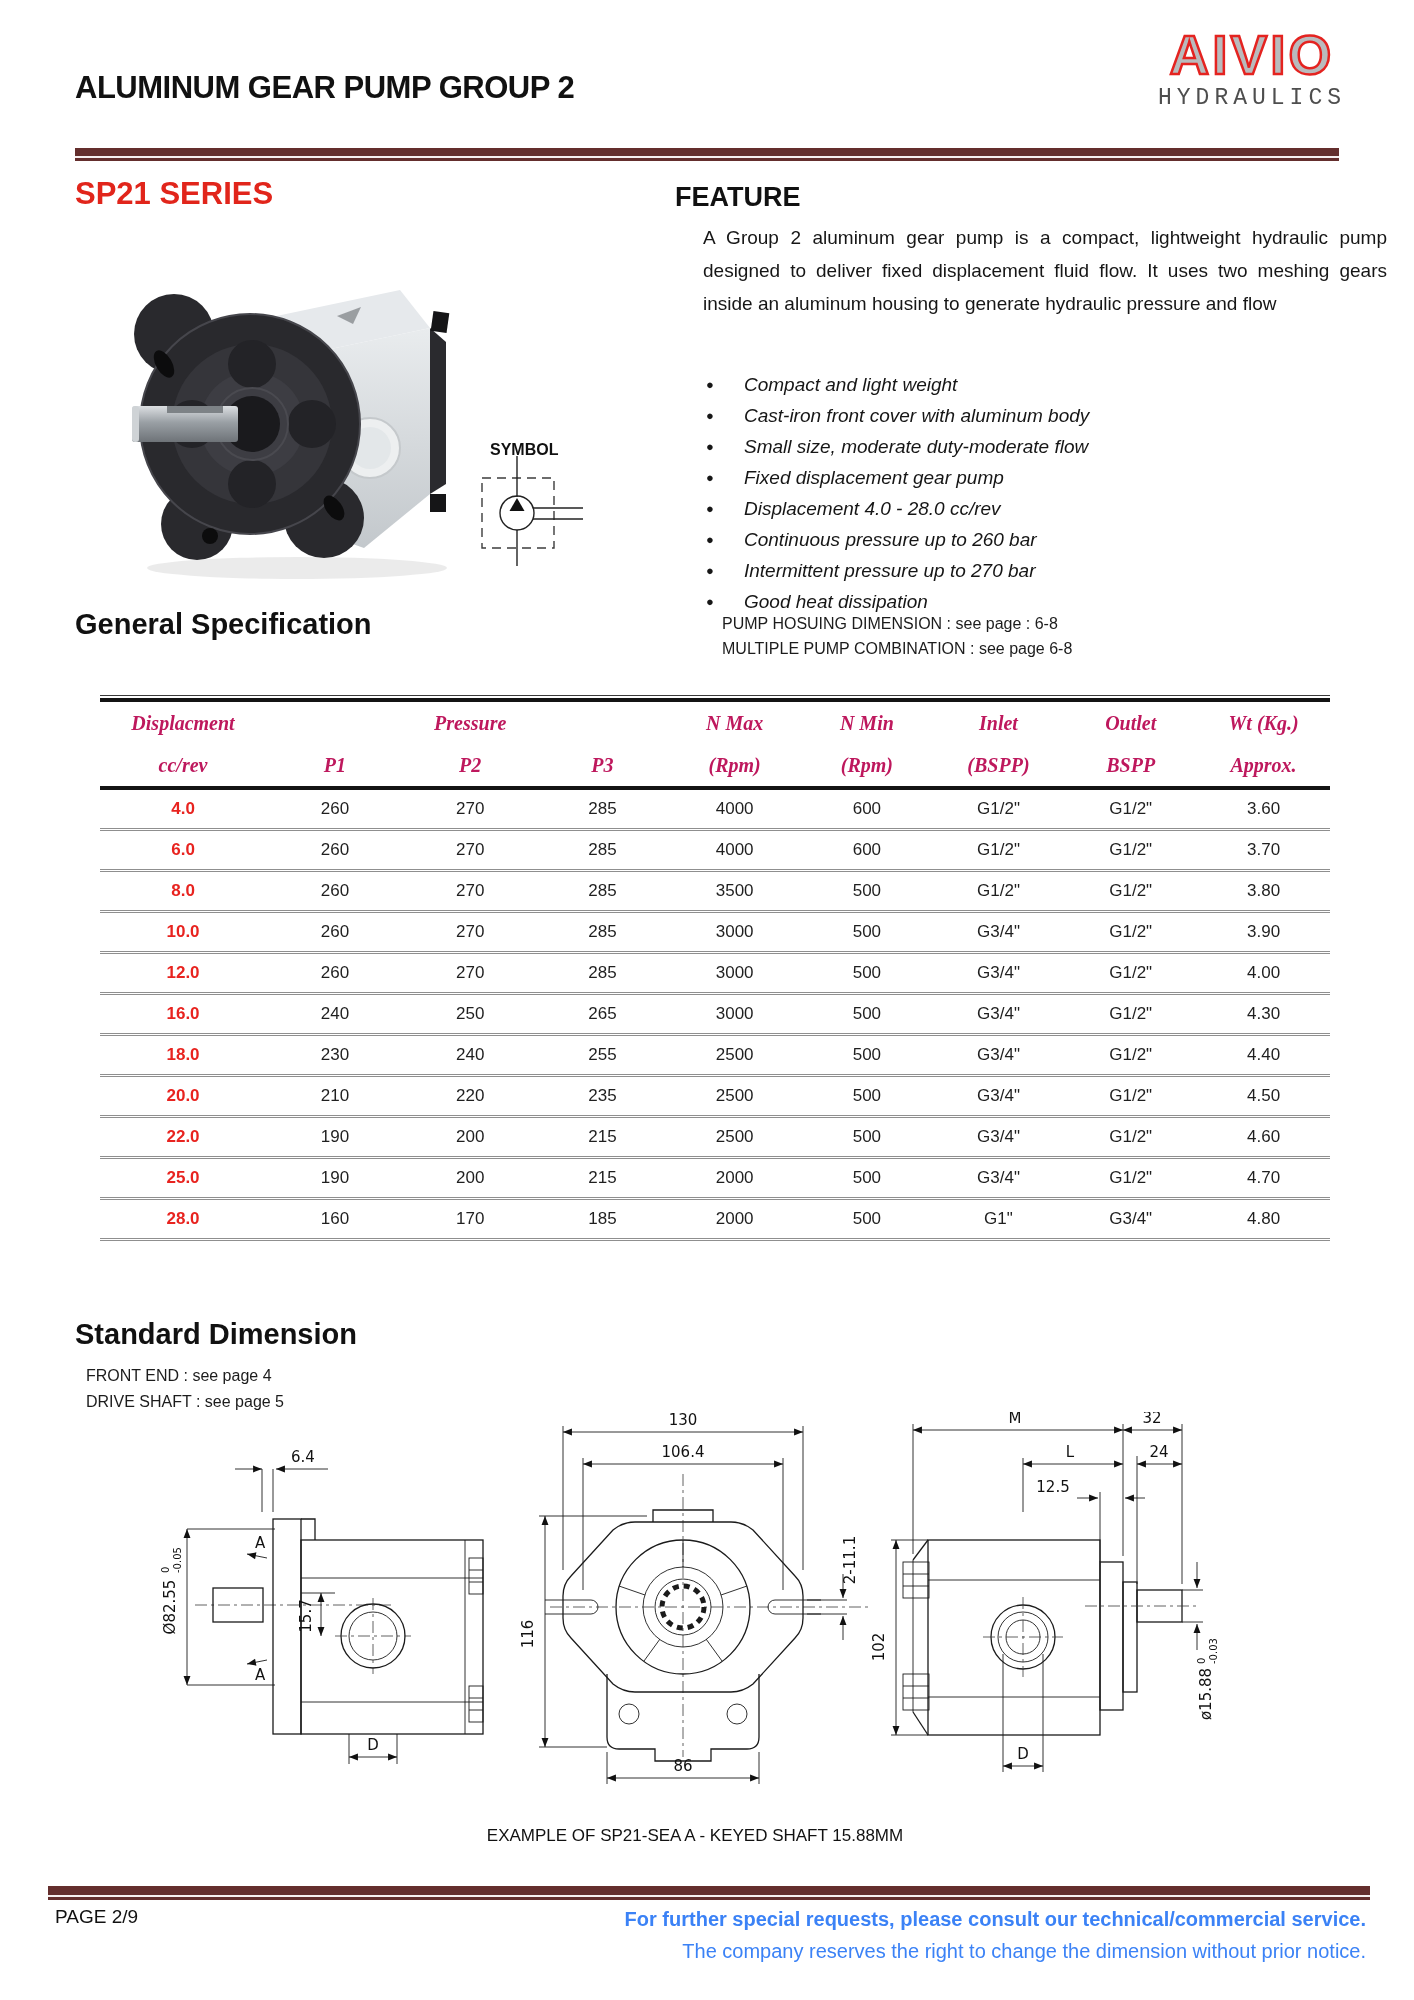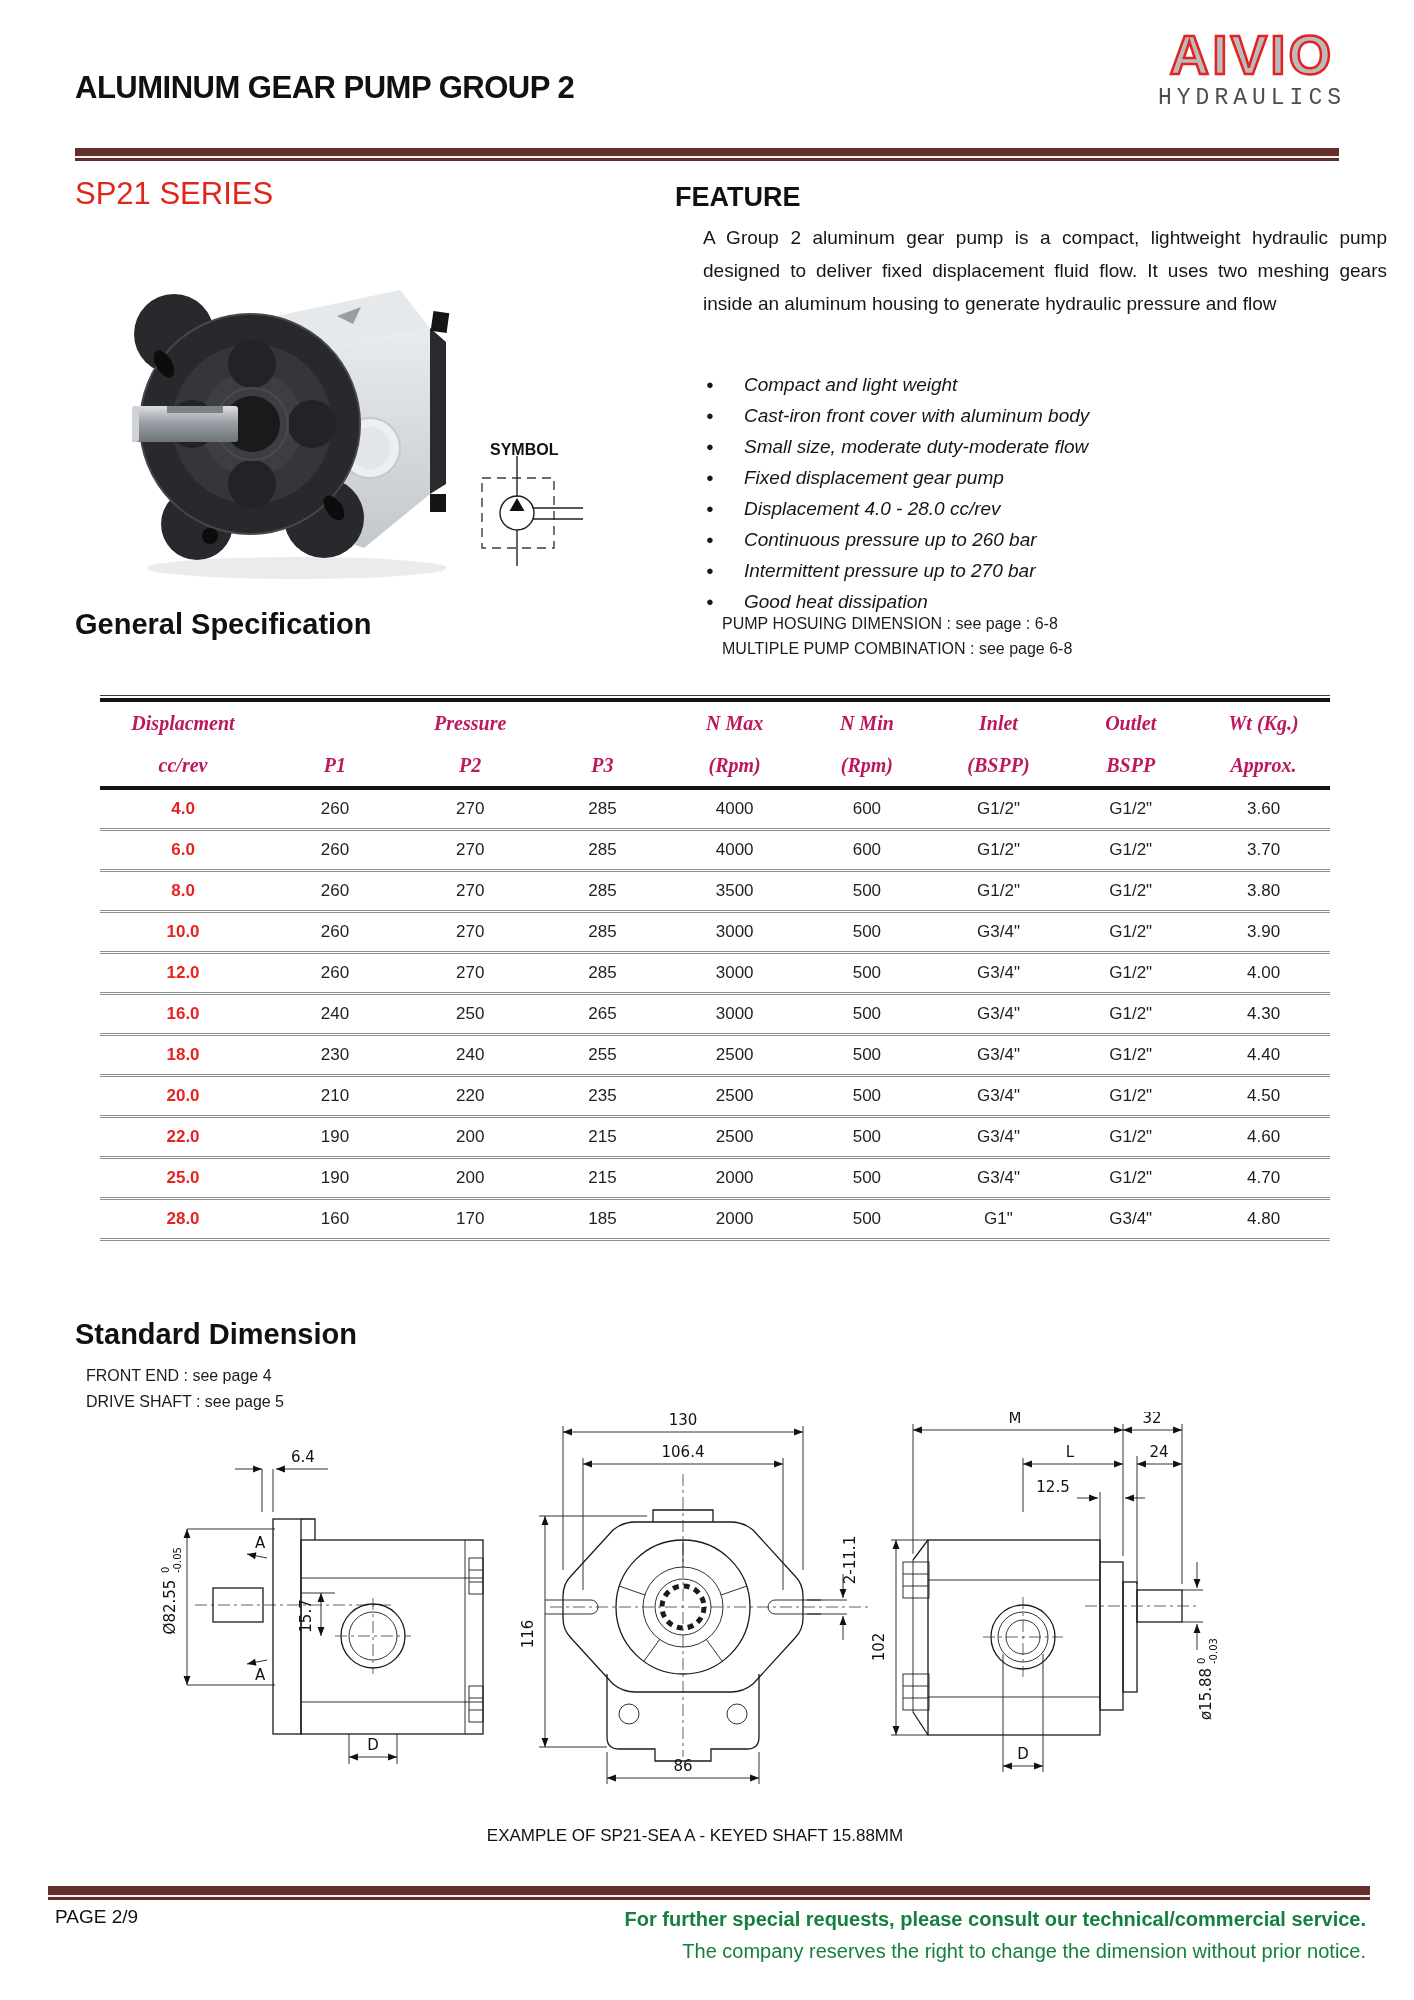--- a/index.html
+++ b/index.html
@@ -10,21 +10,21 @@
   
   .doc-title{left:75px;top:70px;font-size:31px;font-weight:bold;letter-spacing:-.5px;color:#111;}
   .logo{right:68px;top:28px;text-align:center;}
   .logo-name{font-size:55px;font-weight:bold;letter-spacing:3px;color:#b9bbbd;
              -webkit-text-stroke:2.5px #e42320;line-height:1;}
   .logo-tag{font-family:"Liberation Mono",monospace;font-size:23px;letter-spacing:5px;color:#4e4e4e;margin-top:2px;}
   .rule{left:75px;top:148px;width:1264px;height:13px;
         background:linear-gradient(#642e2d 0 8px,#f6efef 8px 10px,#642e2d 10px 13px);}
 
   
-  .series-title{left:75px;top:176px;font-size:31px;font-weight:normal;color:#e1251b;text-align:center;}
+  .series-title{left:75px;top:176px;font-size:31px;font-weight:bold;color:#e1251b;text-align:center;}
   .symbol-label{left:490px;top:441px;font-size:16px;font-weight:bold;color:#111;}
   .spec-heading,.dim-heading{font-size:29px;font-weight:bold;color:#111;}
   .spec-heading{left:75px;top:608px;}
   .dim-heading{left:75px;top:1318px;}
   .dim-notes{left:86px;top:1363px;font-size:16px;line-height:26px;color:#1c1c1c;}
 
   
   .feature-heading{left:675px;top:182px;font-size:27px;font-weight:bold;color:#111;}
   .feature-paragraph{left:703px;top:221px;width:684px;font-size:19px;line-height:33px;
                      text-align:justify;color:#161616;}
@@ -45,21 +45,21 @@
   table.spec td{font-size:17px;text-align:center;vertical-align:middle;color:#1f1f1f;}
   table.spec td.dv{font-weight:bold;color:#e8231f;}
 
   
   .caption{left:95px;top:1826px;width:1200px;text-align:center;font-size:17px;color:#111;}
 
   
   .footer-rule{left:48px;top:1886px;width:1322px;height:14px;
         background:linear-gradient(#642e2d 0 9px,#f6efef 9px 11px,#642e2d 11px 14px);}
   .footer-page{left:55px;top:1906px;font-size:19px;color:#111;}
-  .footer-text{left:48px;top:1903px;width:1318px;text-align:right;color:#15803d;}
+  .footer-text{left:48px;top:1903px;width:1318px;text-align:right;color:#3b82f6;}
   .footer-line1{font-size:20px;font-weight:bold;line-height:32px;}
   .footer-line2{font-size:20px;line-height:32px;}
 
   
   .ol{fill:none;stroke:#1b1b1b;stroke-width:1.3;}
   .tl{fill:none;stroke:#1b1b1b;stroke-width:.9;}
   .cl{fill:none;stroke:#3a3a3a;stroke-width:.8;stroke-dasharray:12 4 3 4;}
   .dm{fill:none;stroke:#1b1b1b;stroke-width:.9;marker-start:url(#arr);marker-end:url(#arr);}
   .de{fill:none;stroke:#1b1b1b;stroke-width:.9;marker-end:url(#arr);}
   text.dt{font:15px "DejaVu Sans",sans-serif;fill:#111;}

